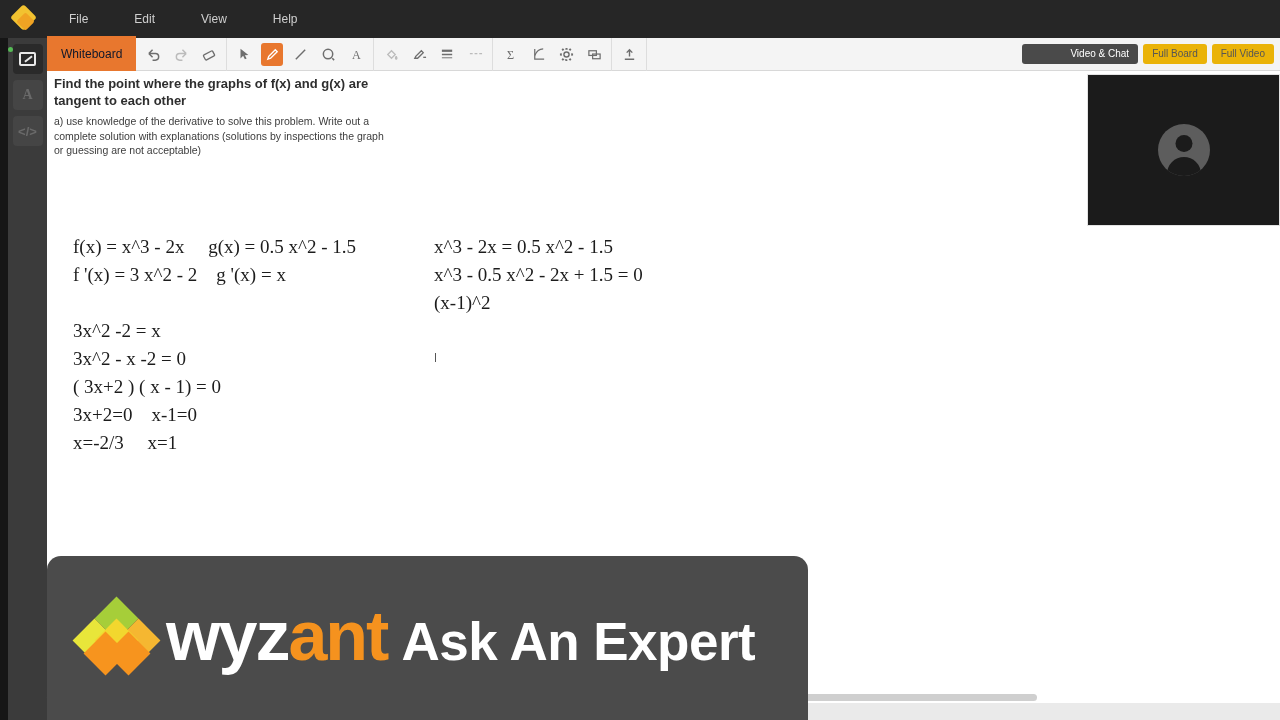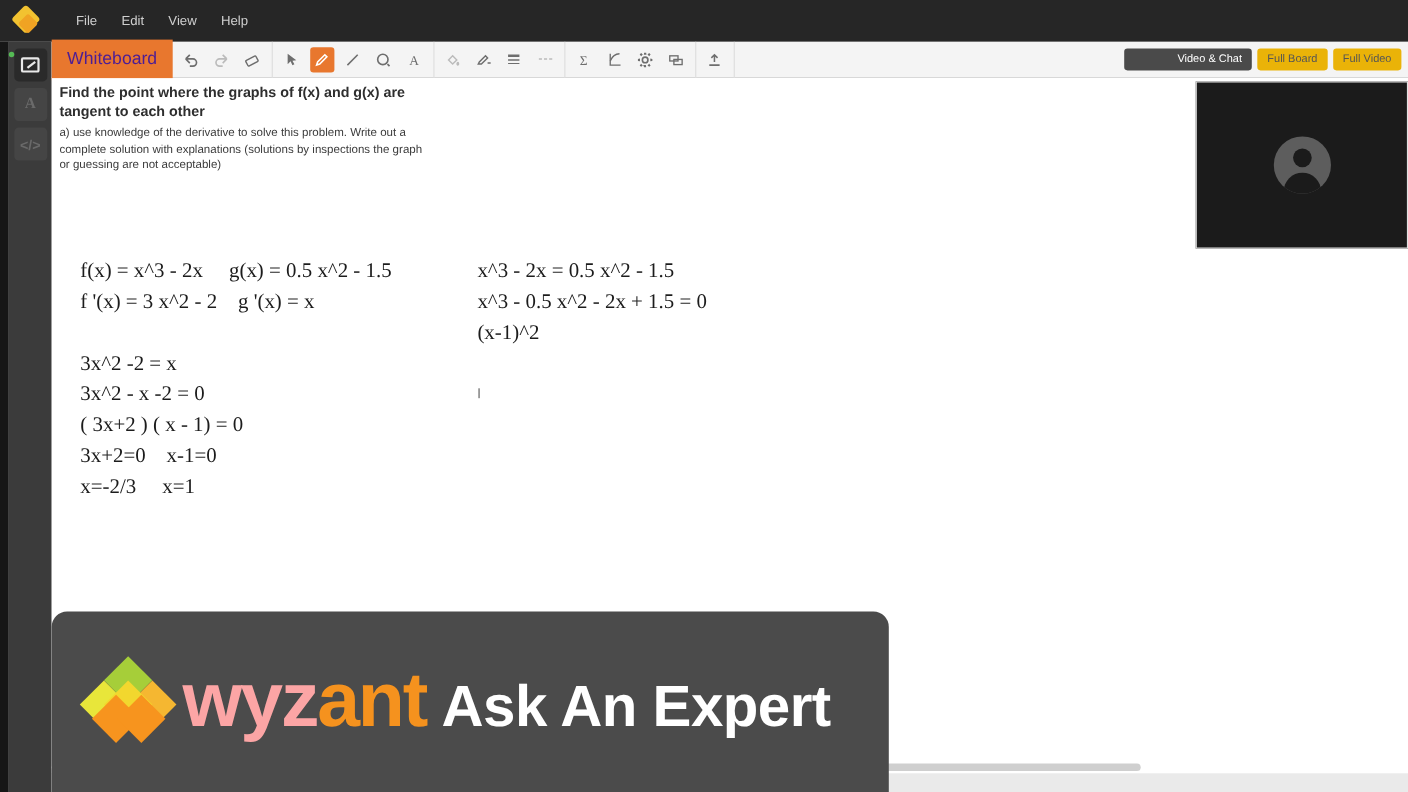--- a/index.html
+++ b/index.html
@@ -28,21 +28,21 @@
     transform: rotate(45deg);
     border-radius: 3px;
   }
   .applogo .dia2 {
     position: absolute; left: 9px; top: 13px;
     width: 13px; height: 13px;
     background: #f0a323;
     transform: rotate(45deg);
     border-radius: 2px;
   }
-  .menuitems { display: flex; margin-left: 14px; }
+  .menuitems { display: flex; margin-left: 14px; gap: 24px; }
   .menuitem {
     color: #cfcfcf; font-size: 12px; padding: 4px 11px;
     cursor: default; line-height: 16px;
   }
 
   
   .leftrail-dark {
     position: absolute; left: 0; top: 38px; width: 8px; height: 682px;
     background: #161616;
   }
@@ -75,22 +75,22 @@
   .rail-btn.code { background: #454545; color: #6a6a6a; font-size: 13px; font-family: "Liberation Sans", sans-serif;}
 
   
   .toolbar {
     position: absolute; left: 47px; top: 38px; right: 0; height: 33px;
     background: #f4f4f4; border-bottom: 1px solid #d8d8d8;
     display: flex; align-items: center;
   }
   .wb-btn {
     height: 37px; padding: 0 14px;
-    background: #e8772e; color: #4c1d95;
-    font-size: 16px; display: flex; align-items: center;
+    background: #e8772e; color: #0f172a;
+    font-size: 12px; display: flex; align-items: center;
     cursor: pointer;
   }
   .tool-group {
     display: flex; align-items: center; height: 33px;
     border-right: 1px solid #dddddd; padding: 0 3px;
   }
   .tool {
     width: 22px; height: 23px; margin: 0 3px; border-radius: 3px;
     display: flex; align-items: center; justify-content: center;
     cursor: pointer; color: #6e6e6e;
@@ -205,21 +205,21 @@
   }
   .sq { position: absolute; width: 31px; height: 31px; transform: rotate(45deg); }
   .wz-text {
     display: flex; align-items: baseline; margin-left: 6px;
     margin-bottom: 4px;
   }
   .wz-word {
     font-size: 70px; font-weight: bold; letter-spacing: -2px;
     line-height: 70px;
   }
-  .wz-wyz { color: #fca5a5; }
+  .wz-wyz { color: #ffffff; }
   .wz-ant { color: #f5921e; }
   .wz-ask {
     color: #ffffff; font-size: 53px; font-weight: bold;
     margin-left: 14px; letter-spacing: -0.5px; line-height: 53px;
   }
 </style>
 </head>
 <body>
 
 <div id="app">

